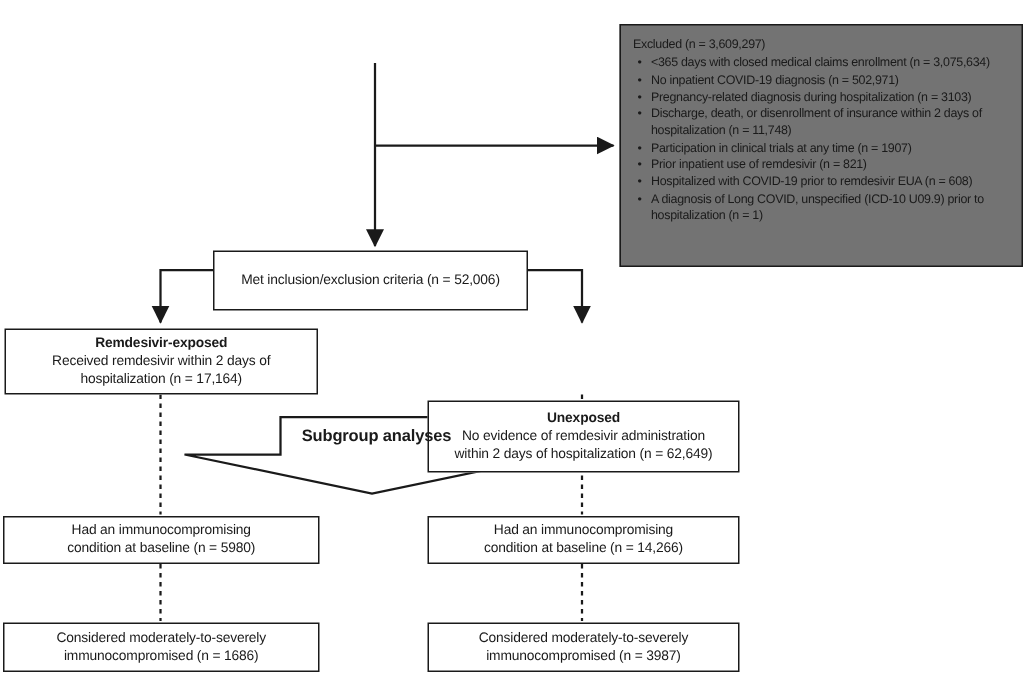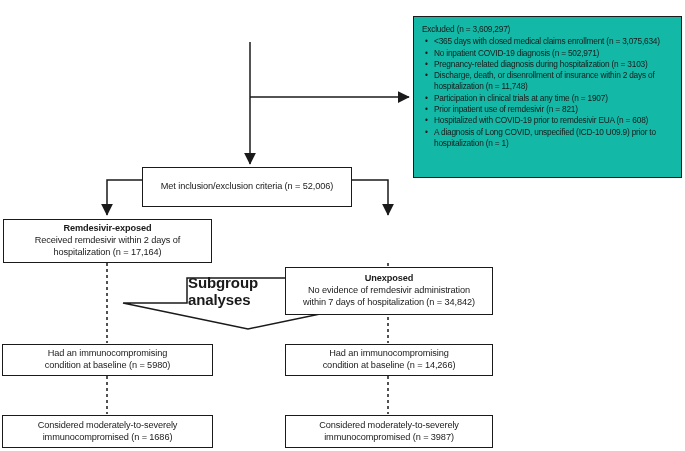--- a/index.html
+++ b/index.html
@@ -32,38 +32,38 @@
     font-size: 9.2px;
     line-height: 1.3;
     letter-spacing: -0.1px;
     white-space: pre-line;
   }
   .box-title { font-weight: bold; white-space: pre-line; }
   .box-body  { white-space: pre-line; }
   .excluded {
     position: absolute;
     box-sizing: border-box;
-    background: #14b8a6;
+    background: #737373;
     border: 1.5px solid #1a1a1a;
     text-align: left;
     font-size: 8.3px;
     line-height: 1.36;
     letter-spacing: -0.2px;
     padding: 7px 5px 5px 8px;
     display: block;
   }
   .excluded-title { margin-bottom: 1px; }
   ul.bullets { margin: 0; padding: 0 0 0 2px; list-style: none; }
   ul.bullets li { position: relative; padding-left: 10px; }
   ul.bullets li::before { content: "\2022"; position: absolute; left: 1px; top: 0; }
   .subgroup-label {
     position: absolute;
     left: 188px; top: 279px; width: 126px; height: 24px;
     display: flex; align-items: center; justify-content: center;
-    font-size: 15px; font-weight: bold; letter-spacing: -0.1px;
+    font-size: 11px; font-weight: bold; letter-spacing: -0.1px;
     background: transparent;
   }
 </style>
 </head>
 <body>
 
 <div class="canvas">
 
   <svg class="connectors" viewBox="0 0 685 451" xmlns="http://www.w3.org/2000/svg">
     <defs>
@@ -103,21 +103,21 @@
 
   <div class="box" style="left:3px; top:219px; width:209px; height:44px;">
     <div class="box-title">Remdesivir-exposed</div>
     <div class="box-body">Received remdesivir within 2 days of
 hospitalization (n = 17,164)</div>
   </div>
 
   <div class="box" style="left:285px; top:219px; width:208px; height:48px;margin-top:48px;">
     <div class="box-title">Unexposed</div>
     <div class="box-body">No evidence of remdesivir administration
-within 7 days of hospitalization (n = 34,842)</div>
+within 2 days of hospitalization (n = 62,649)</div>
   </div>
 
   <div class="subgroup-label">Subgroup analyses</div>
 
   <div class="box" style="left:2px; top:344px; width:211px; height:32px;">
     <div class="box-body">Had an immunocompromising
 condition at baseline (n = 5980)</div>
   </div>
 
   <div class="box" style="left:285px; top:344px; width:208px; height:32px;">

